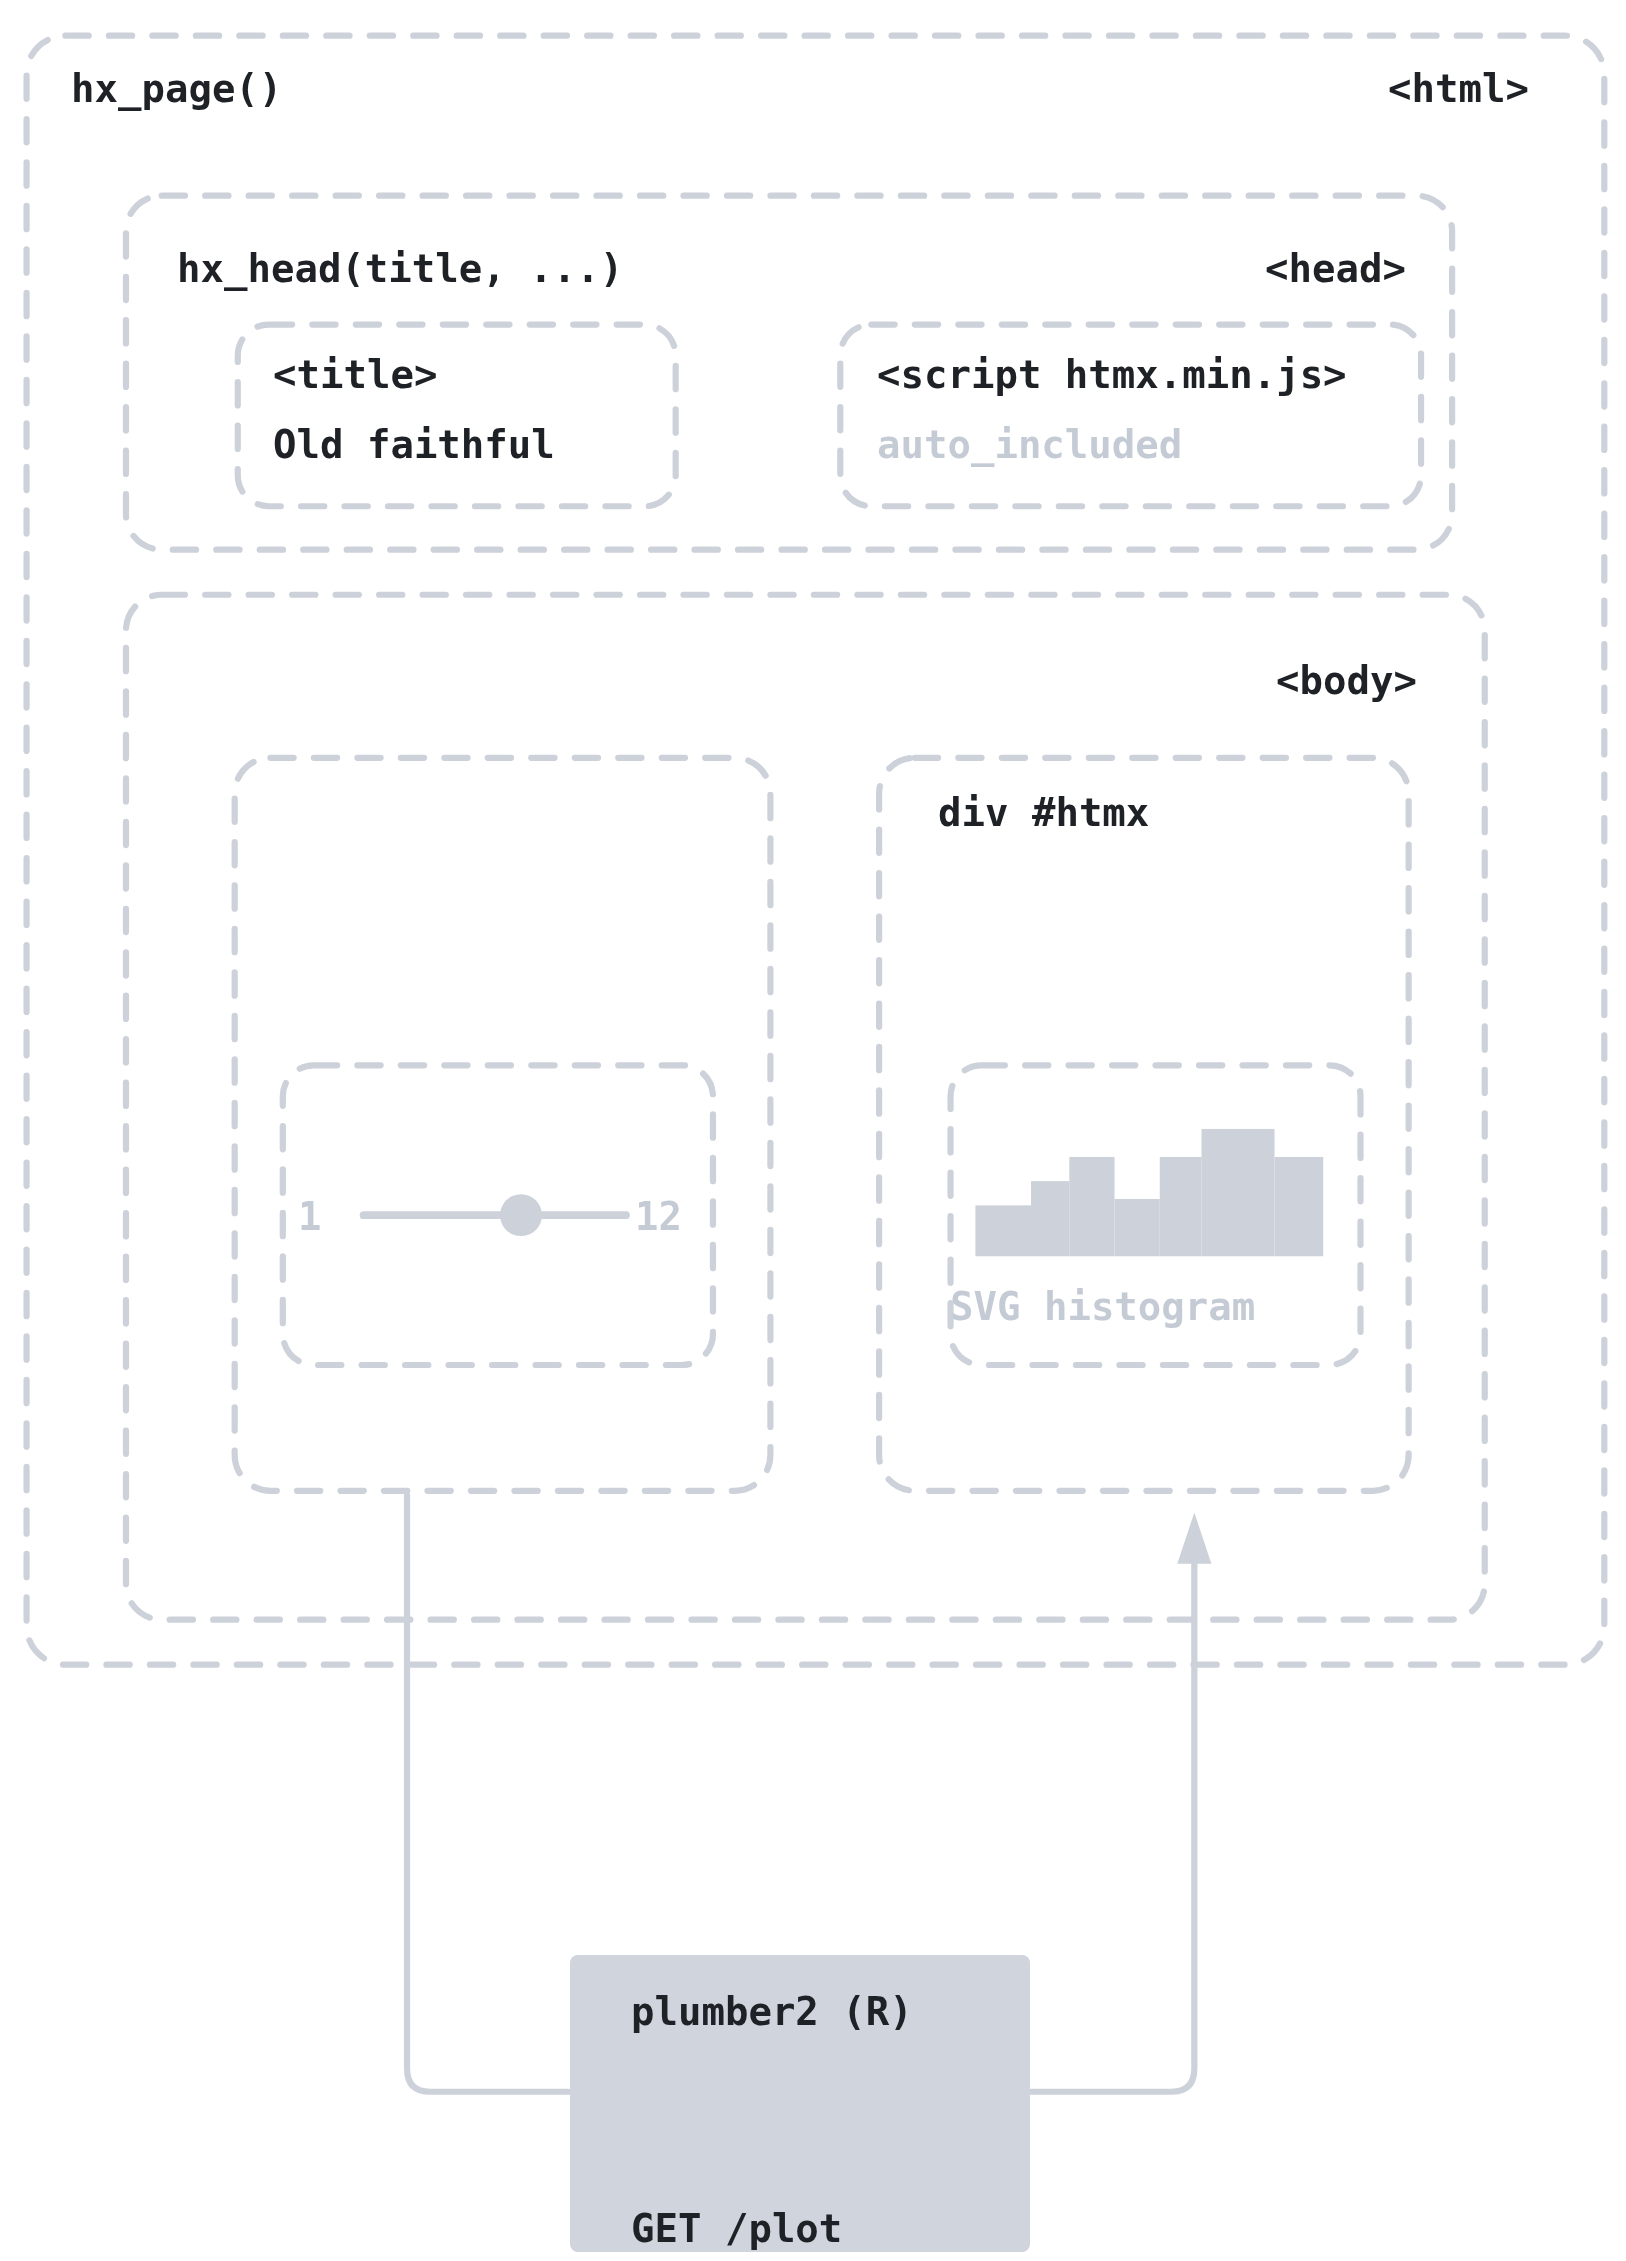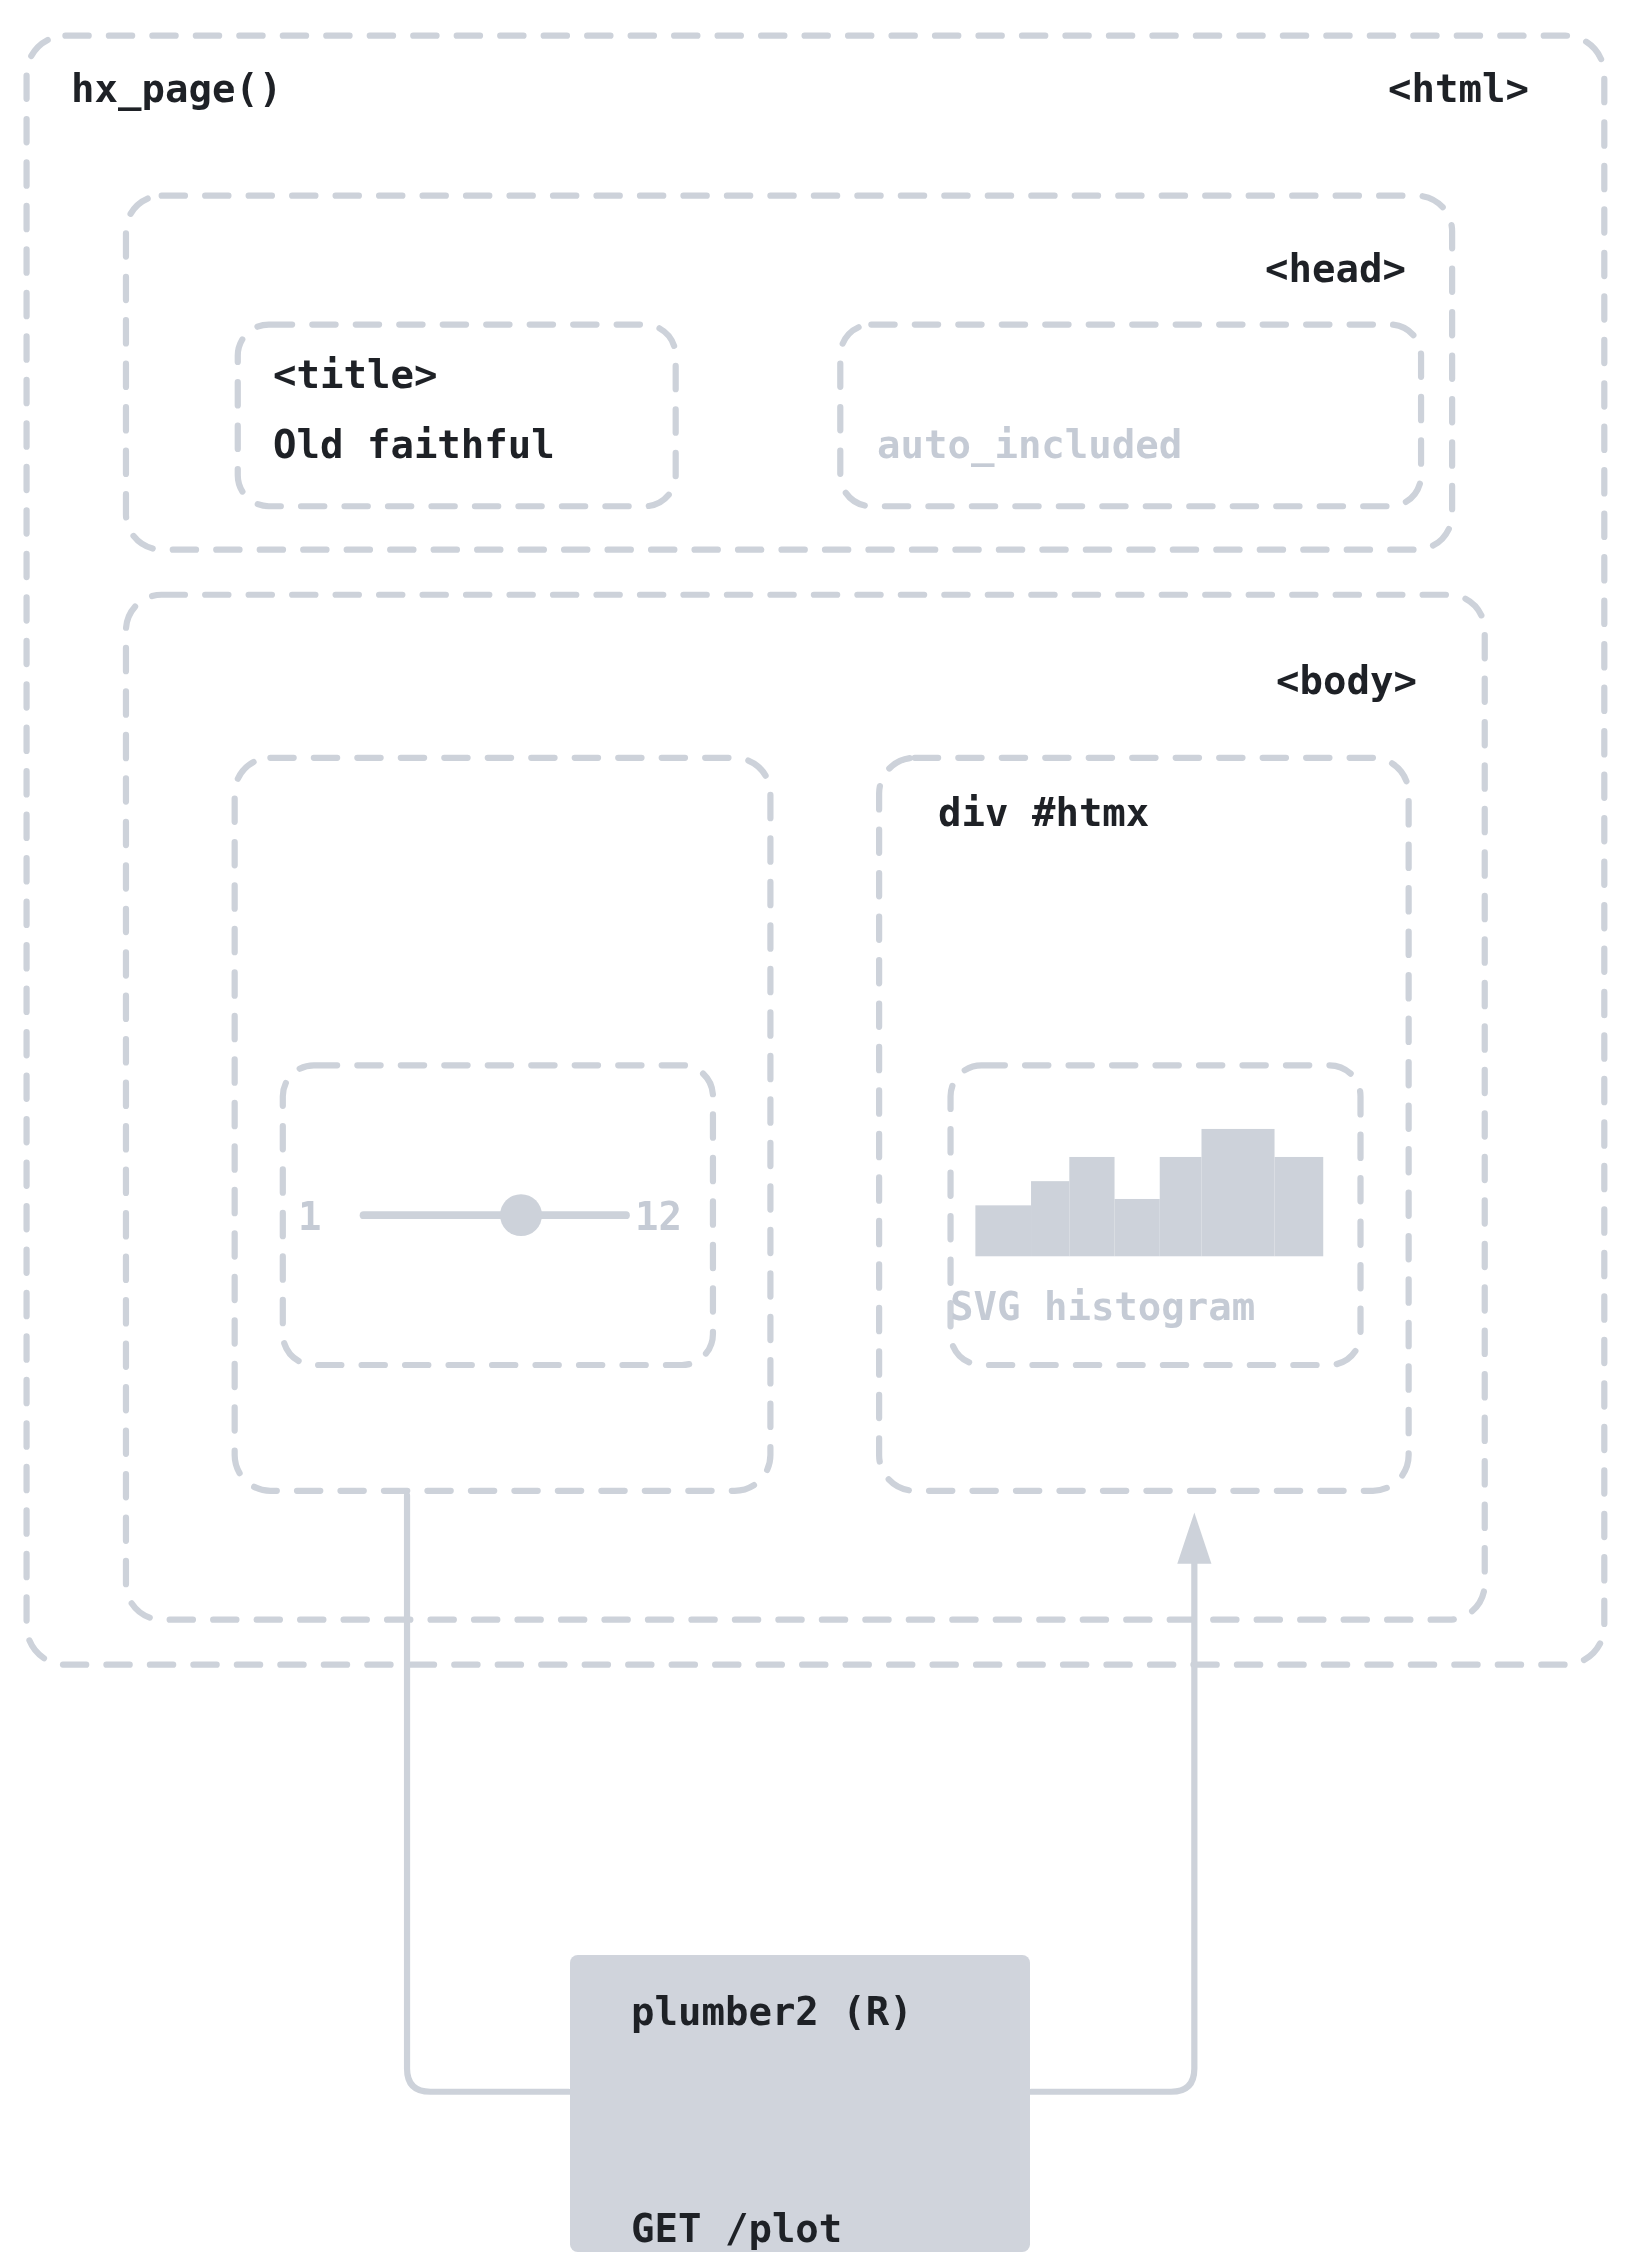--- a/index.html
+++ b/index.html
@@ -89,25 +89,27 @@
         <rect x="1435.2" y="1544.2" width="58.24" height="73.8"></rect>
         <rect x="1493.44" y="1490.08" width="53.76" height="127.92"></rect>
         <rect x="1547.2" y="1454" width="94.08" height="164"></rect>
         <rect x="1641.28" y="1490.08" width="62.720000000000006" height="127.92"></rect>
       </g>
   </svg>
 
   <div class="label" style="left:71px;top:65px">hx_page()</div>
   <div class="label" style="right:98px;top:65px">&lt;html&gt;</div>
 
+  <div class="label" style="left:177px;top:245px">hx_head(title, ...)</div>
   <div class="label" style="right:221px;top:245px">&lt;head&gt;</div>
 
   <div class="label" style="left:273px;top:351px">&lt;title&gt;</div>
   <div class="label" style="left:273px;top:421px">Old faithful</div>
 
+  <div class="label" style="left:877px;top:351px">&lt;script htmx.min.js&gt;</div>
   <div class="label muted" style="left:877px;top:421px">auto_included</div>
 
   <div class="label" style="right:210px;top:657px">&lt;body&gt;</div>
 
 
   <div class="label muted" style="left:298px;top:1193px">1</div>
   <div class="label muted" style="left:635px;top:1193px">12</div>
 
   <div class="label" style="left:938px;top:789px">div #htmx</div>
   <div class="label muted" id="hist-caption">SVG histogram</div>

